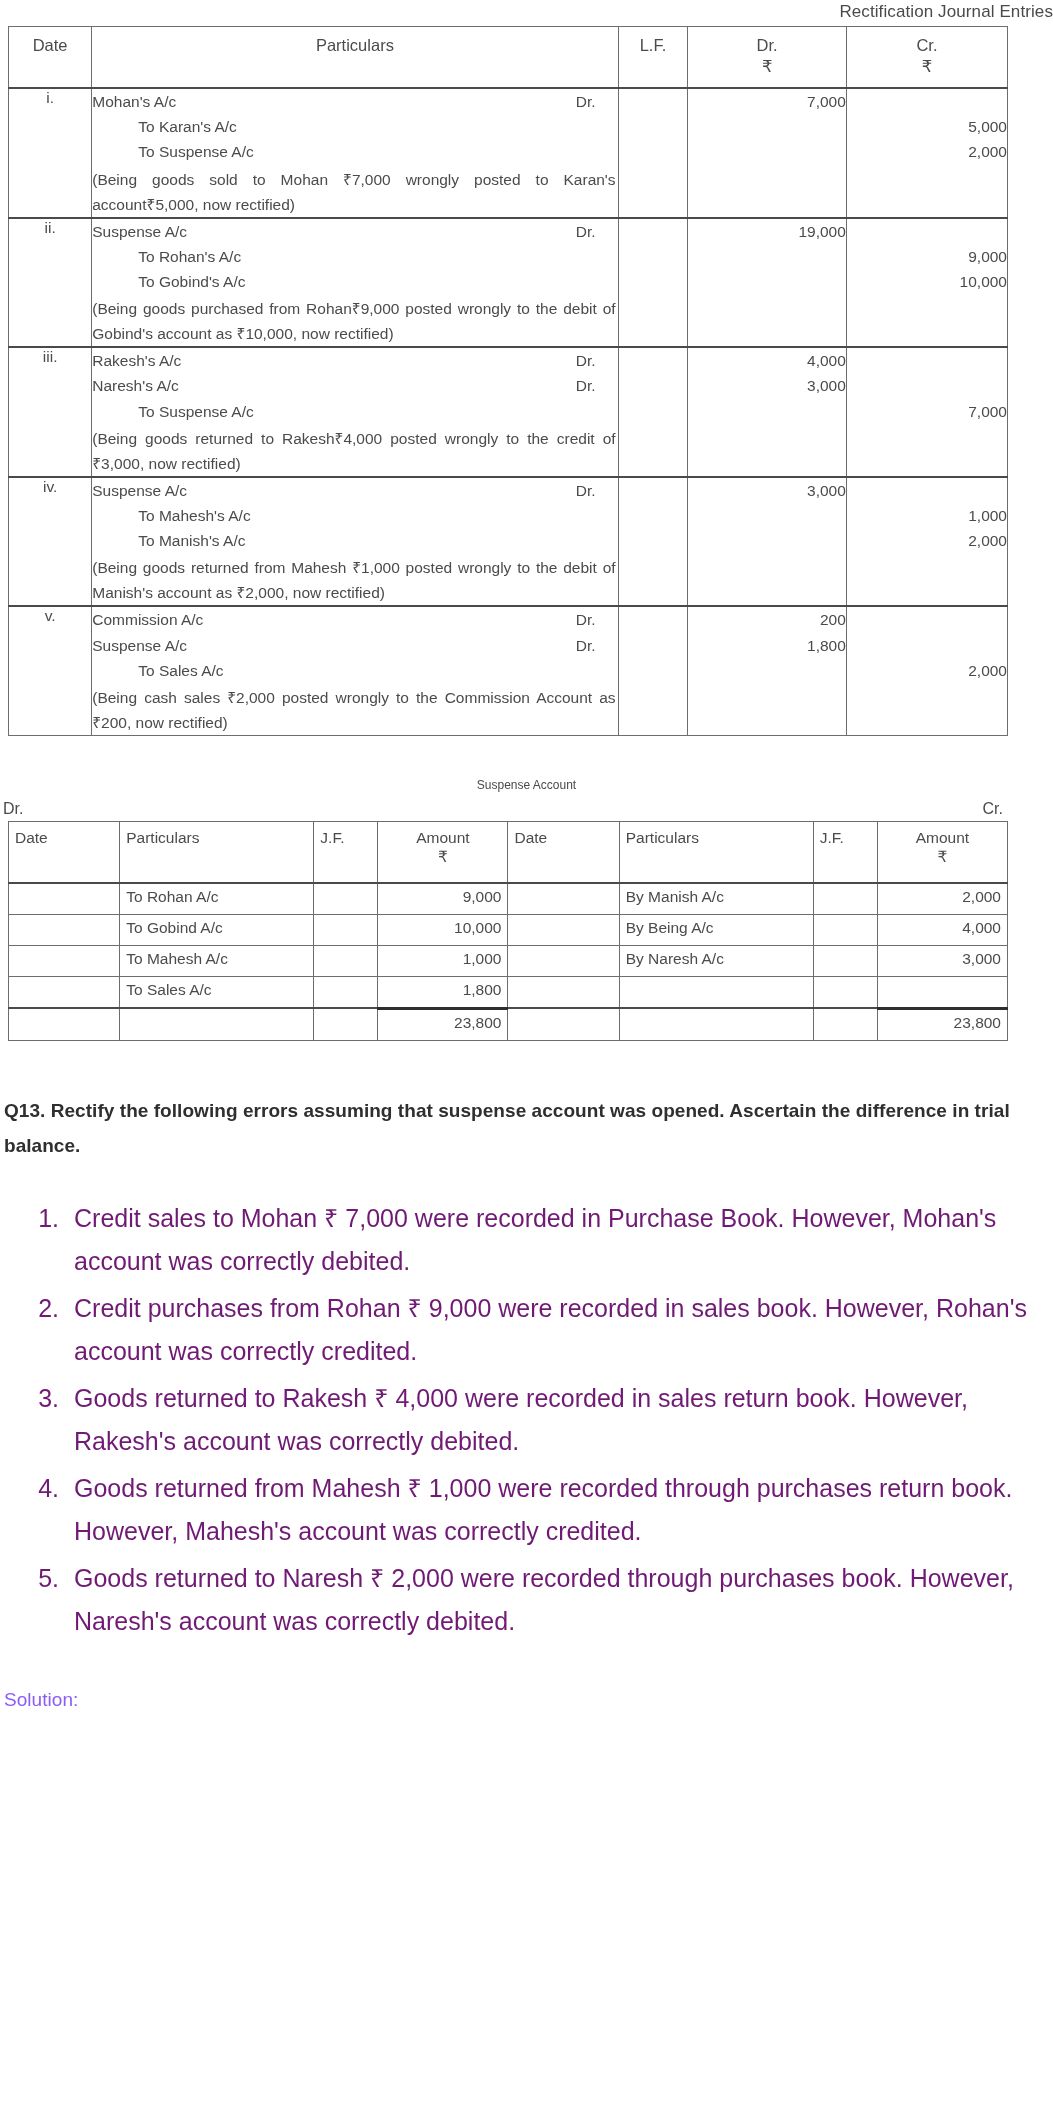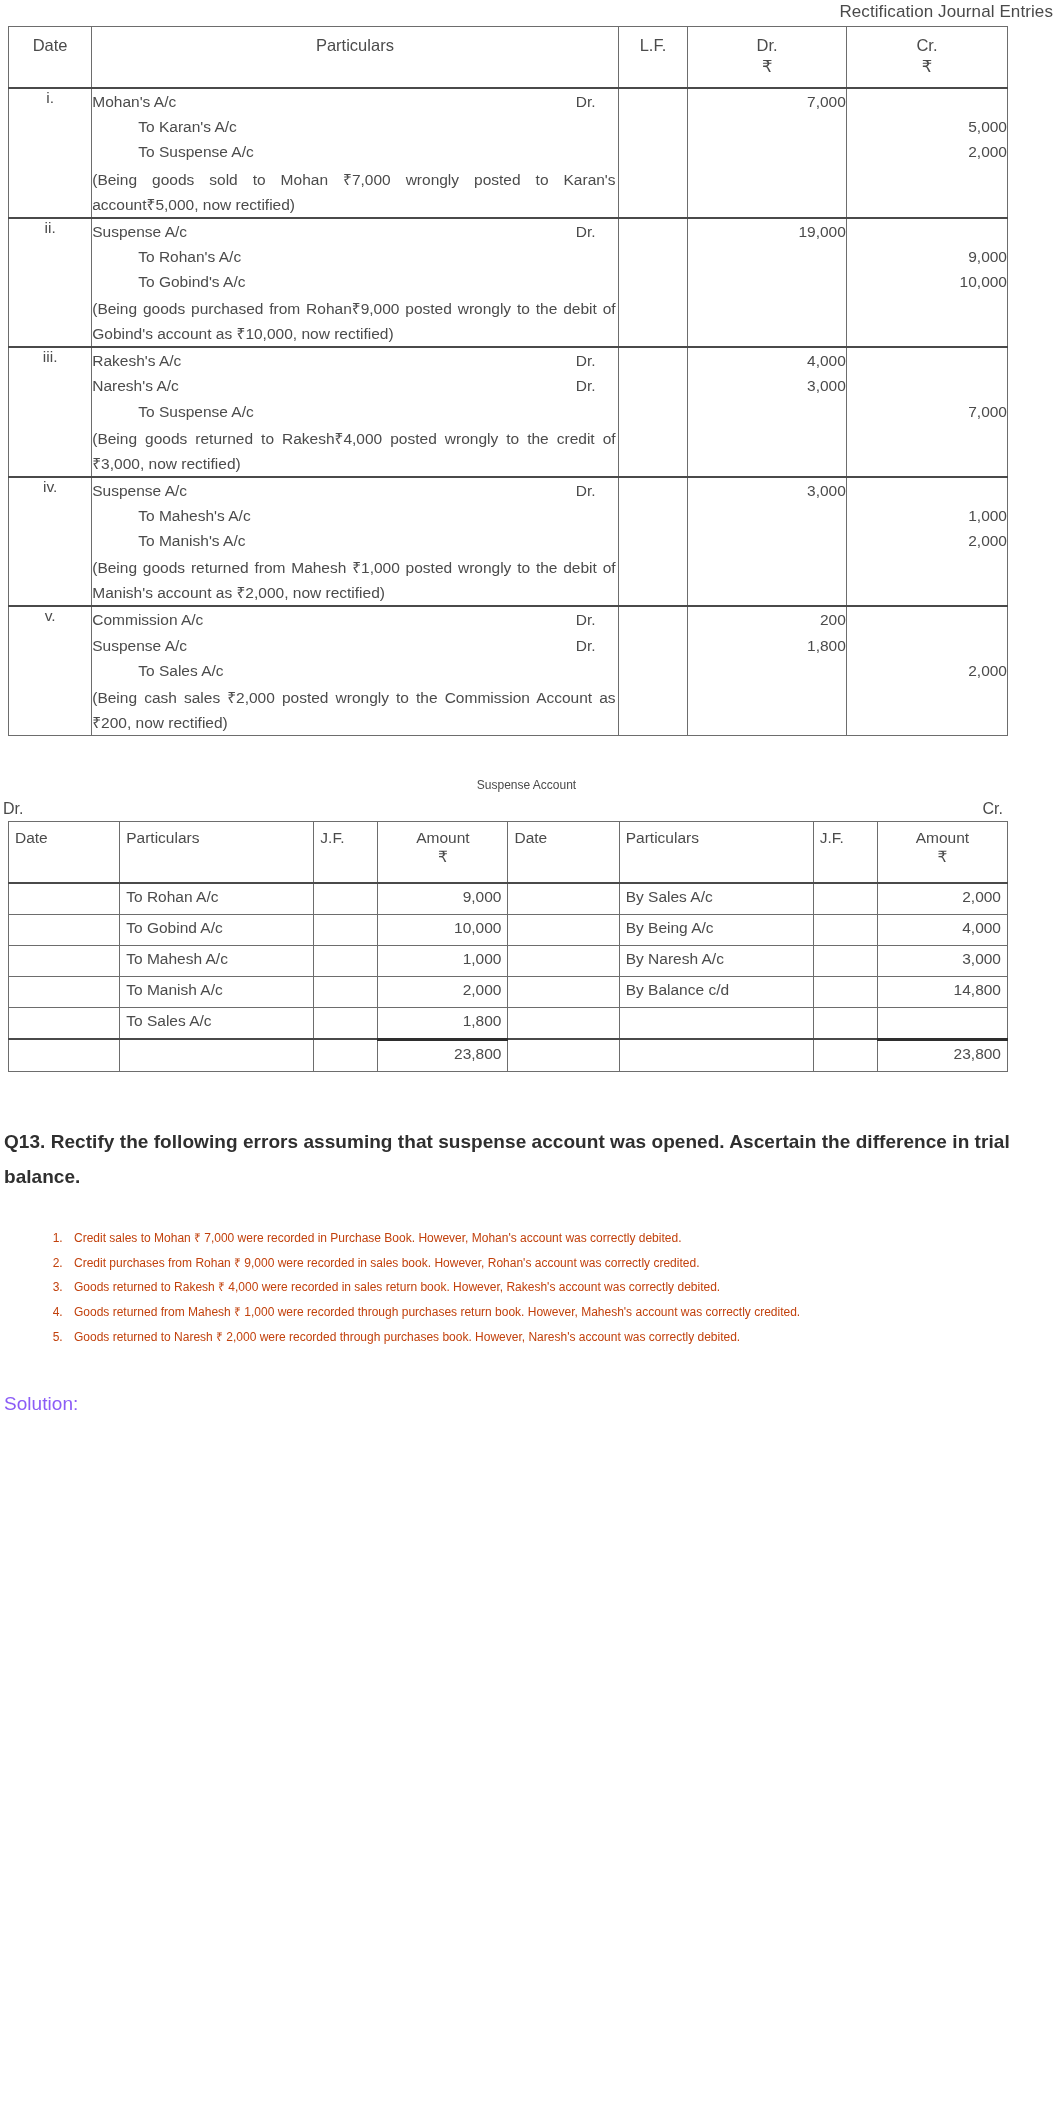--- a/index.html
+++ b/index.html
@@ -152,22 +152,22 @@
   .qhead {
     font-size: 19px;
     font-weight: bold;
     color: #2f2f2f;
     line-height: 1.85;
     letter-spacing: .05px;
   }
   ol.errors {
     margin: 34px 0 0 0;
     padding-left: 62px;
-    font-size: 12px;
-    color: #c2410c;
+    font-size: 25px;
+    color: #701a75;
     line-height: 1.72;
   }
   ol.errors li {
     margin-bottom: 4px;
     padding-left: 8px;
   }
   .solution {
     margin-top: 46px;
     font-size: 19px;
     color: #8b5cf6;
@@ -389,21 +389,21 @@
           </th>
         </tr>
       </thead>
       <tbody id="ledger-body">
           <tr>
             <td>&nbsp;</td>
             <td>To Rohan A/c</td>
             <td>&nbsp;</td>
             <td class="num">9,000</td>
             <td>&nbsp;</td>
-            <td>By Sales A/c</td>
+            <td>By Manish A/c</td>
             <td>&nbsp;</td>
             <td class="num">2,000</td>
           </tr>
           <tr>
             <td>&nbsp;</td>
             <td>To Gobind A/c</td>
             <td>&nbsp;</td>
             <td class="num">10,000</td>
             <td>&nbsp;</td>
             <td>By Being A/c</td>
@@ -412,30 +412,20 @@
           </tr>
           <tr>
             <td>&nbsp;</td>
             <td>To Mahesh A/c</td>
             <td>&nbsp;</td>
             <td class="num">1,000</td>
             <td>&nbsp;</td>
             <td>By Naresh A/c</td>
             <td>&nbsp;</td>
             <td class="num">3,000</td>
-          </tr>
-          <tr>
-            <td>&nbsp;</td>
-            <td>To Manish A/c</td>
-            <td>&nbsp;</td>
-            <td class="num">2,000</td>
-            <td>&nbsp;</td>
-            <td>By Balance c/d</td>
-            <td>&nbsp;</td>
-            <td class="num">14,800</td>
           </tr>
           <tr>
             <td>&nbsp;</td>
             <td>To Sales A/c</td>
             <td>&nbsp;</td>
             <td class="num">1,800</td>
             <td>&nbsp;</td>
             <td>&nbsp;</td>
             <td>&nbsp;</td>
             <td class="num">&nbsp;</td>

